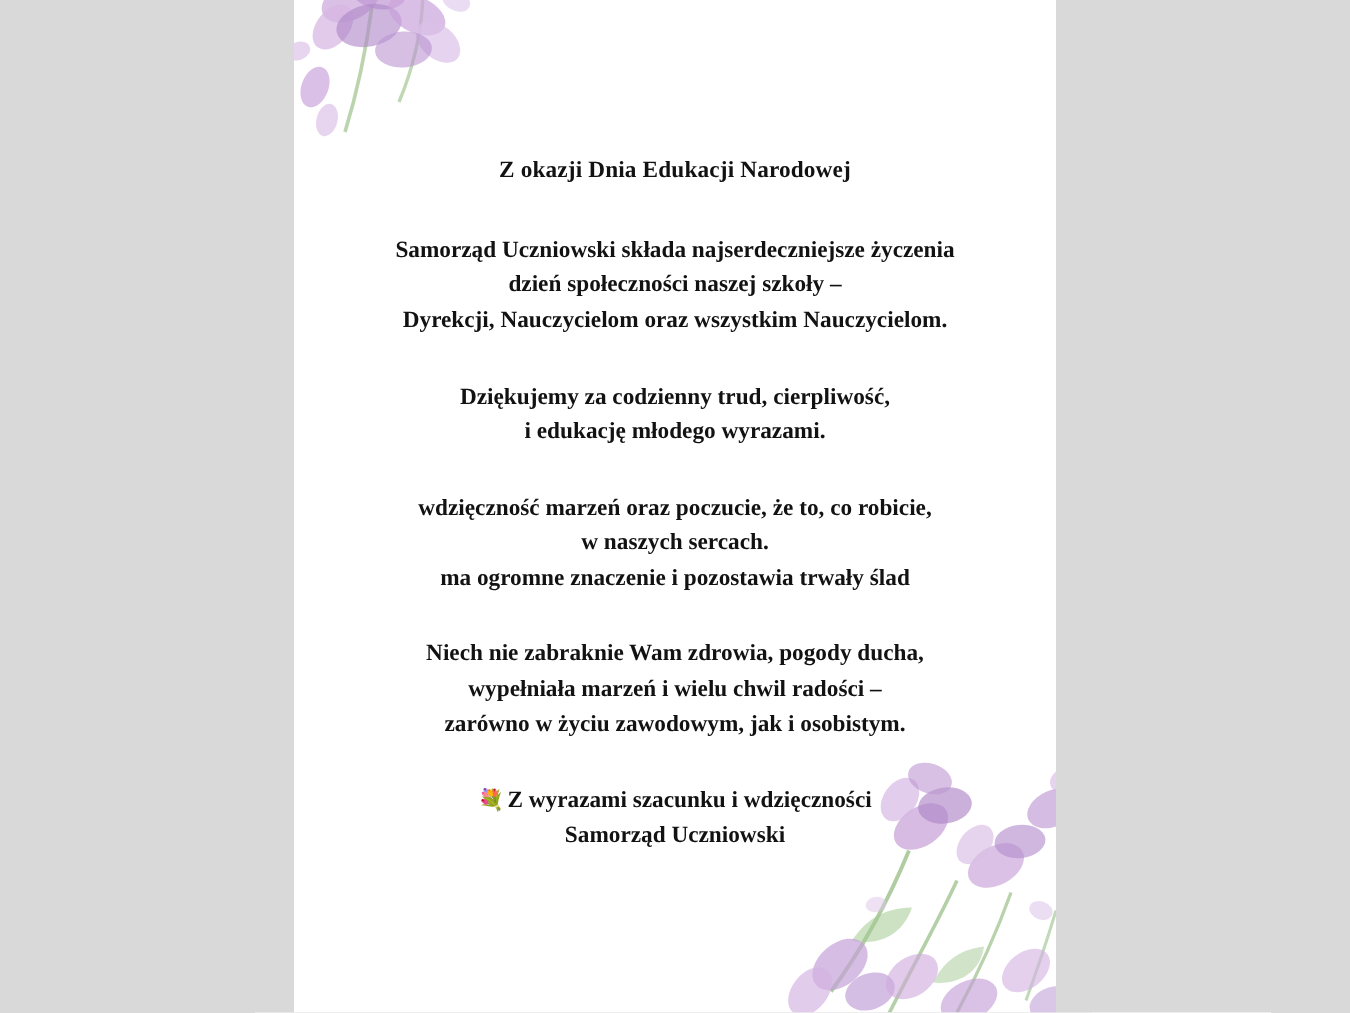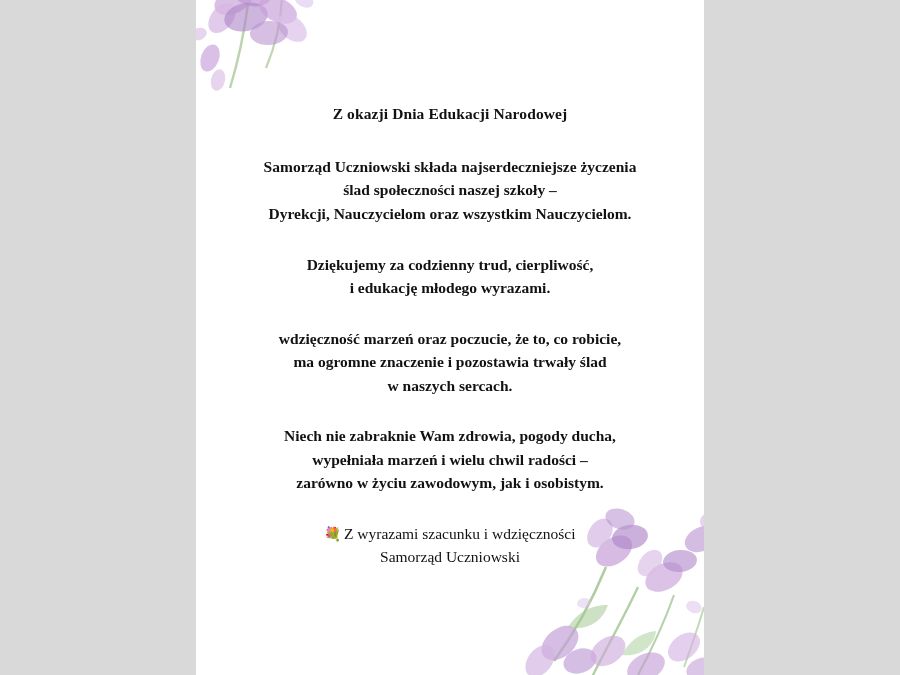--- a/index.html
+++ b/index.html
@@ -70,21 +70,21 @@
   .para {
     font-size: 15.5px;
     font-weight: bold;
     line-height: 1.52;
     margin: 10px 0 27px 0;
   }
   .para:last-child { margin-bottom: 0; }
   .para .line { display: block; white-space: pre-wrap; }
   .sign {
     font-size: 15.5px;
-    font-weight: normal;
+    font-weight: bold;
     line-height: 1.5;
     margin: 0;
   }
   .sign .line { display: block; }
   .emoji {
     font-family: "DejaVu Sans", sans-serif;
     font-size: 14px;
     margin-right: 2px;
   }
 </style>
@@ -154,33 +154,33 @@
           <ellipse cx="96" cy="148" rx="7" ry="5" fill="#d9bfe7" opacity="0.5" transform="rotate(-10 96 148)"></ellipse>
         </g>
       </svg>
     </div>
 
     <div class="content">
       <p class="heading">Z okazji Dnia Edukacji Narodowej</p>
 
       <p class="para">
         <span class="line">Samorząd Uczniowski składa najserdeczniejsze życzenia</span>
-        <span class="line">ślad społeczności naszej szkoły –</span>
+        <span class="line">dzień społeczności naszej szkoły –</span>
         <span class="line">Dyrekcji, Nauczycielom oraz wszystkim Nauczycielom.</span>
       </p>
 
       <p class="para">
         <span class="line">Dziękujemy za codzienny trud, cierpliwość,</span>
         <span class="line">i edukację młodego wyrazami.</span>
       </p>
 
       <p class="para">
         <span class="line">wdzięczność marzeń oraz poczucie, że to, co robicie,</span>
+        <span class="line">w naszych sercach.</span>
         <span class="line">ma ogromne znaczenie i pozostawia trwały ślad</span>
-        <span class="line">w naszych sercach.</span>
       </p>
 
       <p class="para">
         <span class="line">Niech nie zabraknie Wam zdrowia, pogody ducha,</span>
         <span class="line">wypełniała marzeń i wielu chwil radości –</span>
         <span class="line">zarówno w życiu zawodowym, jak i osobistym.</span>
       </p>
 
       <p class="sign">
         <span class="line"><span class="emoji">💐</span><span>Z wyrazami szacunku i wdzięczności</span></span>

